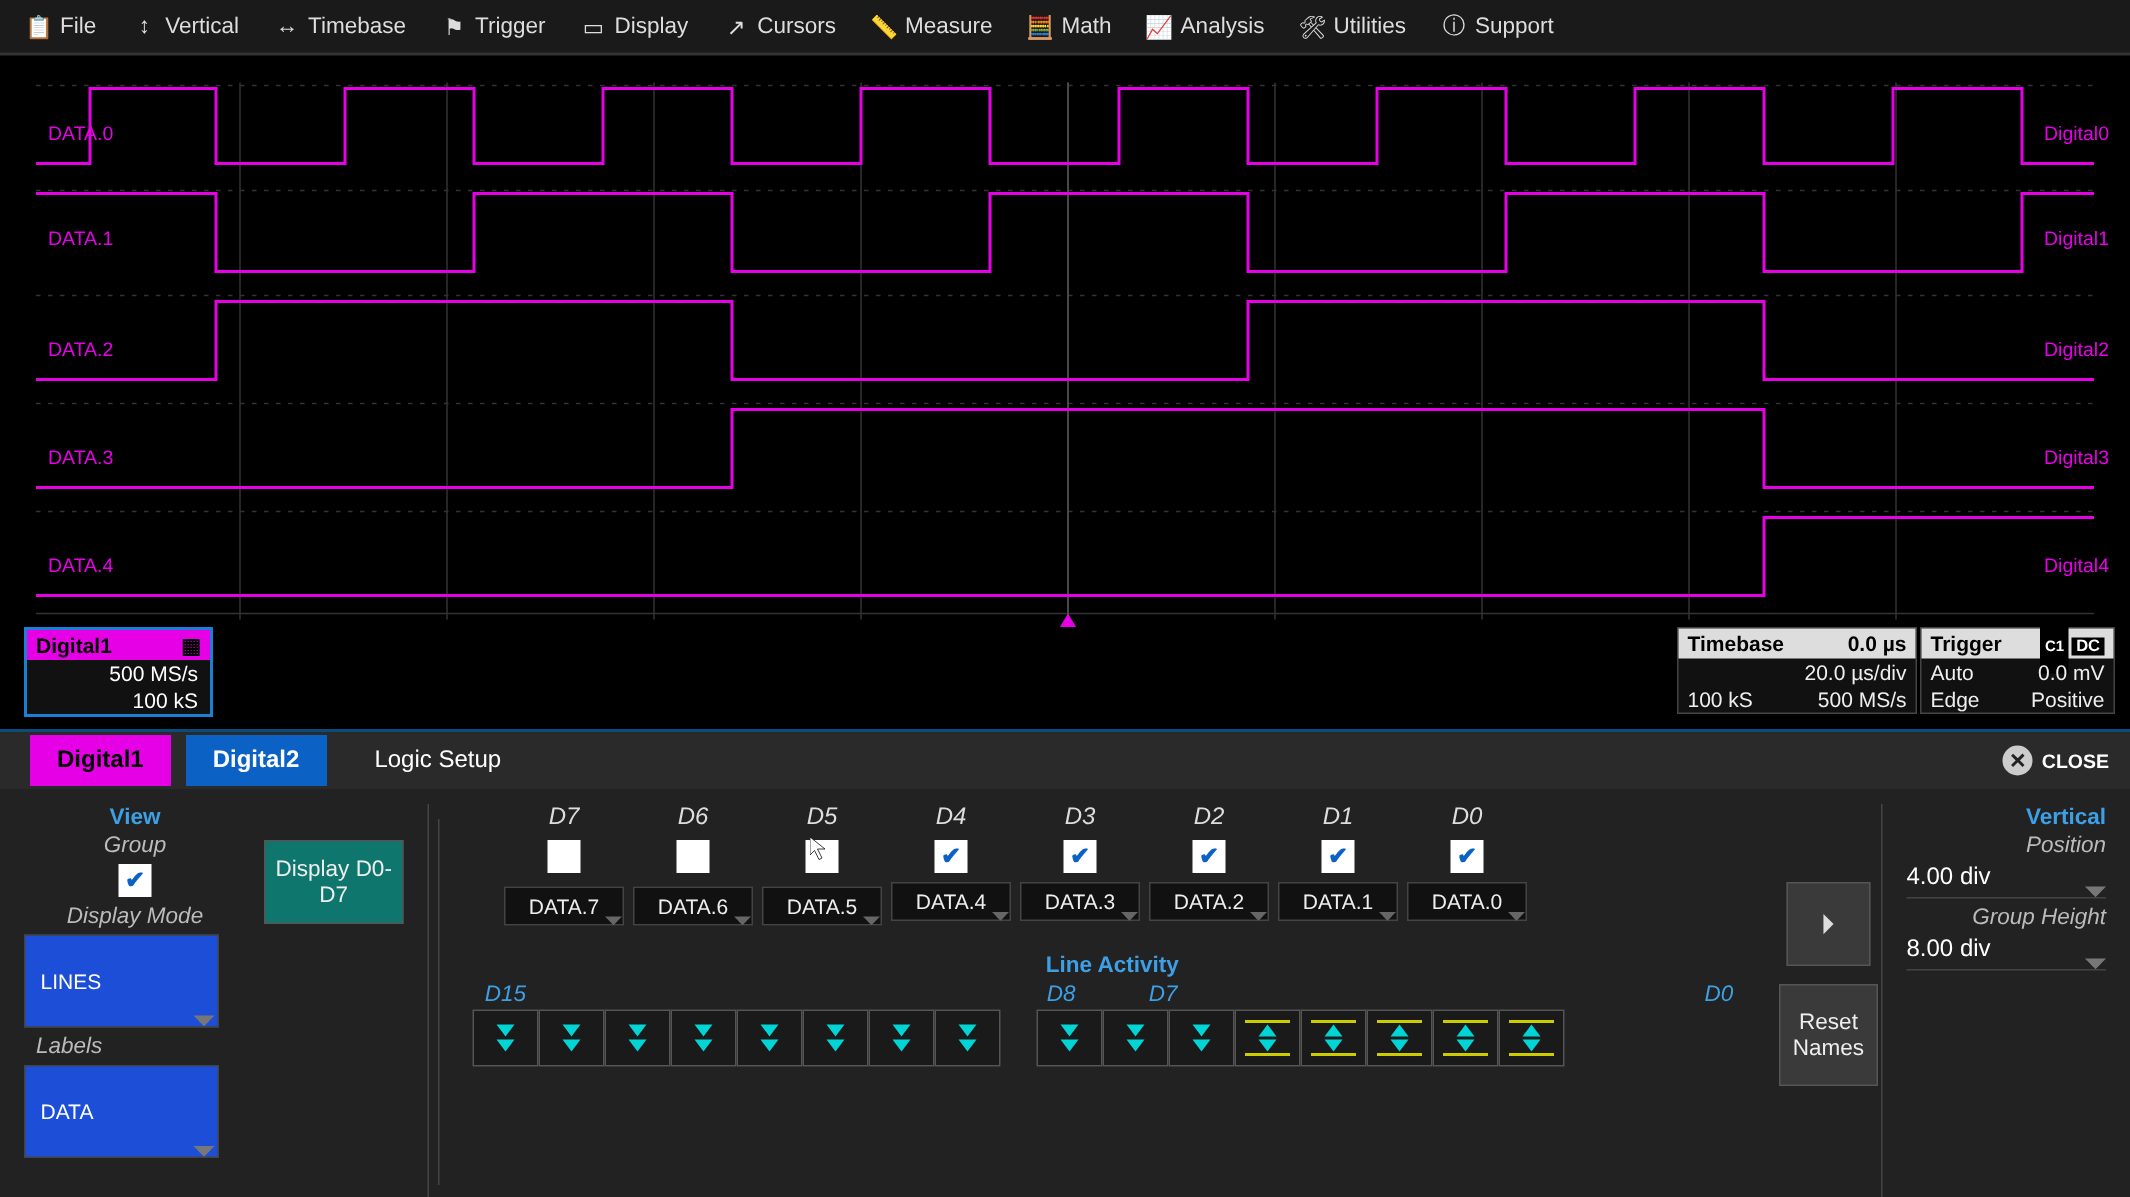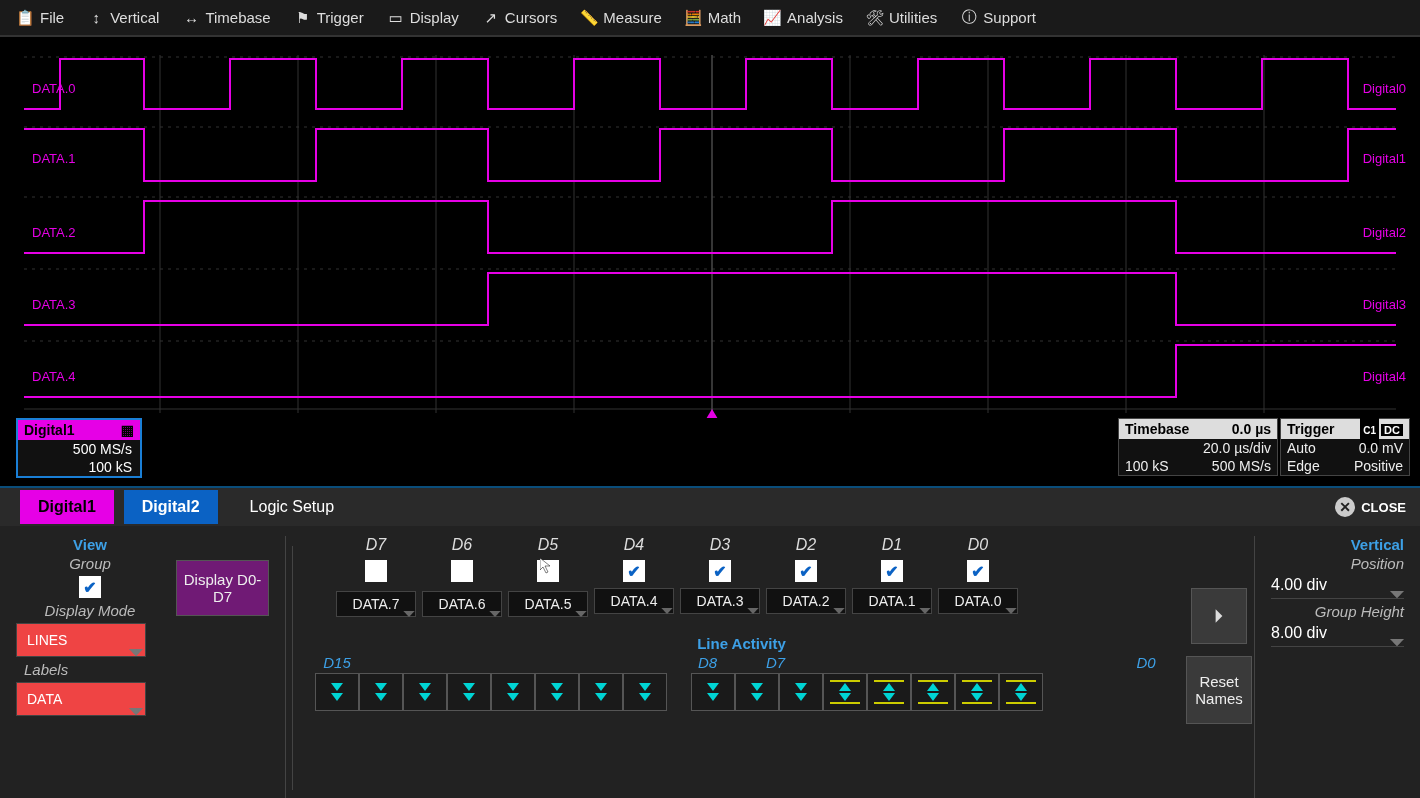--- a/index.html
+++ b/index.html
@@ -38,25 +38,25 @@
 .close-btn { margin-left: auto; margin-right: 14px; display: flex; align-items: center; color: #fff; font-weight: bold; font-size: 13px; cursor: pointer; }
 .close-btn .x { width: 20px; height: 20px; border-radius: 50%; background: #ccc; color: #222; display: inline-flex; align-items: center; justify-content: center; margin-right: 6px; font-size: 14px; }
 
 .panel-body { display: flex; height: 274px; padding: 10px 16px 0 16px; }
 
 .view-col { width: 160px; padding-right: 12px; }
 .section-title { color: #3da0e6; font-weight: bold; font-size: 15px; margin-bottom: 2px; text-align: center; }
 .field-label { color: #bbb; font-style: italic; font-size: 15px; text-align: center; }
 .chk { width: 22px; height: 22px; background: #fff; display: inline-flex; align-items: center; justify-content: center; margin: 4px auto; }
 .chk.checked::after { content: "✔"; color: #0b62c4; font-size: 16px; font-weight: bold; }
-.dropdown { background: #ef4444; color: #fff; padding: 8px 10px; border: 1px solid #444; width: 130px; position: relative; margin: 4px 0; }
+.dropdown { background: #1d4ed8; color: #fff; padding: 22px 10px; border: 1px solid #444; width: 130px; position: relative; margin: 4px 0; }
 .dropdown::after { content: ""; position: absolute; right: 4px; bottom: 2px; border: 5px solid transparent; border-top-color: #777; border-right-color: #777; transform: rotate(135deg); }
 
 .disp-col { width: 110px; display: flex; flex-direction: column; gap: 10px; padding-top: 24px; border-right: 1px solid #444; padding-right: 16px; }
-.disp-btn { background: #701a75; color: #eee; text-align: center; padding: 10px 6px; font-size: 15px; cursor: pointer; border: 1px solid #555; }
+.disp-btn { background: #0f766e; color: #eee; text-align: center; padding: 10px 6px; font-size: 15px; cursor: pointer; border: 1px solid #555; }
 
 .channels-col { flex: 1; padding: 0 16px; }
 .range-btn { width: 56px; height: 56px; background: #3a3a3a; border: 1px solid #555; display: flex; align-items: center; justify-content: center; cursor: pointer; margin-top: 22px; }
 .range-btn svg { width: 18px; height: 18px; }
 .range-label { color: #fff; font-weight: bold; font-style: normal; font-size: 16px; margin-bottom: 4px; }
 
 .ch-grid { display: flex; gap: 0; margin-left: 18px; flex: 1; }
 .ch-cell { width: 86px; text-align: center; }
 .ch-cell .dn { color: #ddd; font-style: italic; font-size: 16px; margin-bottom: 6px; }
 .ch-cell .ck { margin: 0 auto 6px auto; }

